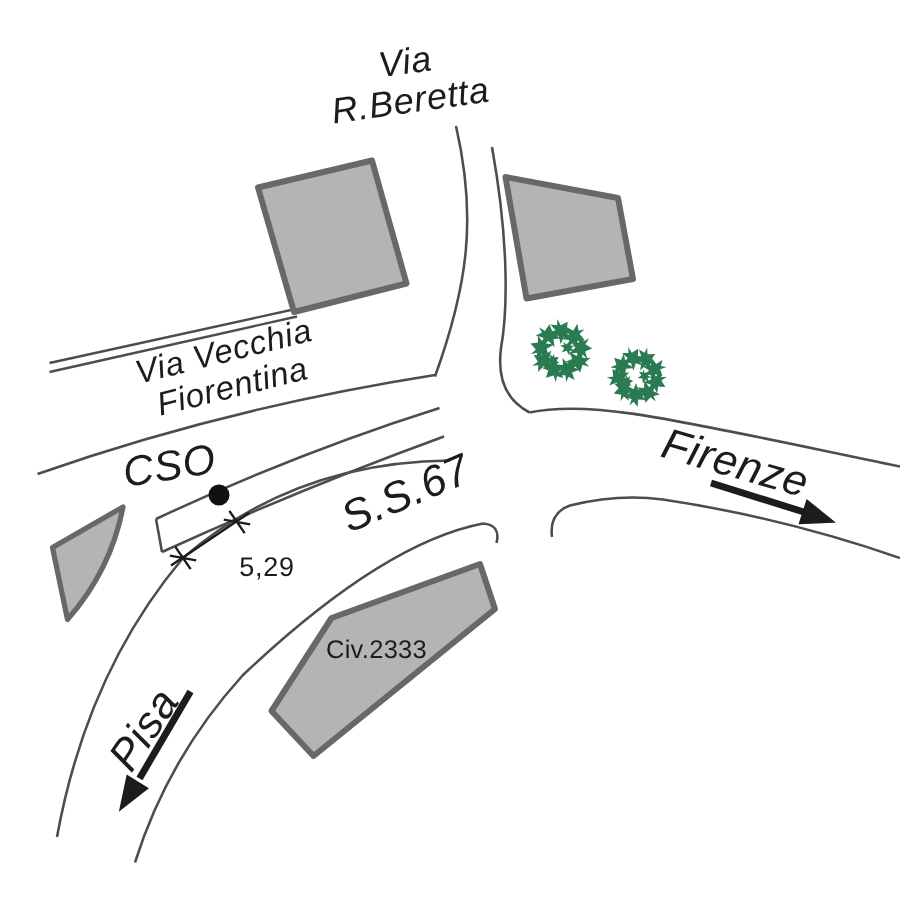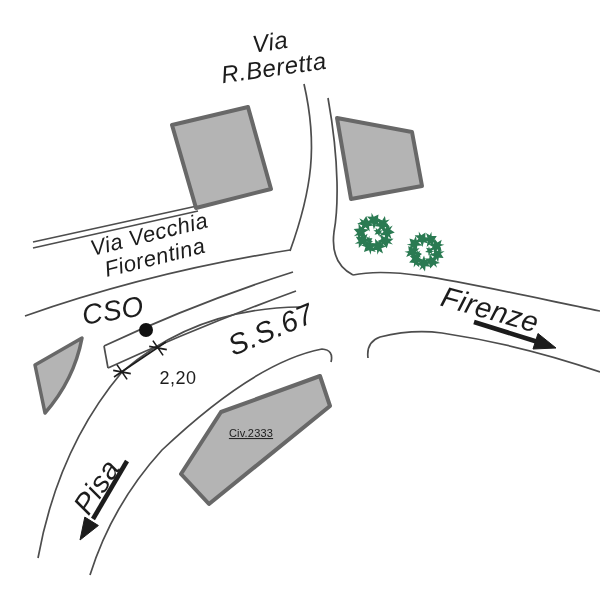--- a/index.html
+++ b/index.html
@@ -24,21 +24,21 @@
     position:absolute;transform:translate(-50%,-50%) rotate(var(--r,0deg));
     font-style:italic;white-space:nowrap;text-align:center;line-height:1.08;
     color:var(--ink);letter-spacing:0.5px;
   }
   .lbl-rberetta{left:272px;top:55px;--r:-8deg;font-size:24px;}
   .lbl-vvf{left:152px;top:246px;--r:-14deg;font-size:22px;}
   .lbl-cso{left:113px;top:311px;--r:-9deg;font-size:28px;}
   .lbl-ss67{left:271px;top:330px;--r:-23deg;font-size:29px;}
   .lbl-firenze{left:490px;top:310px;--r:16deg;font-size:29px;}
   .lbl-pisa{left:97px;top:487px;--r:-56deg;font-size:29px;}
-  .lbl-civ{left:251px;top:434px;--r:0deg;font-size:11px;font-style:normal;letter-spacing:0.2px;text-decoration:underline;}
+  .lbl-civ{left:251px;top:434px;--r:0deg;font-size:17px;font-style:normal;letter-spacing:0.2px;}
   .lbl-dim{left:178px;top:379px;--r:0deg;font-size:18px;font-style:normal;}
 </style>
 </head>
 <body>
 
 <div class="stage">
 
   <svg width="600" height="600" viewBox="0 0 600 600">
     <defs>
       <path id="burst" d="M0,-7.5 L2.2,-3.2 L6.5,-5 L4,-1.2 L8,0.8 L3.4,1.8 L4.6,6.8 L0.4,3.2 L-3.8,6.4 L-3,1.4 L-8,0.4 L-4.2,-1.8 L-6.4,-5 L-2.4,-3 Z"></path>
@@ -114,15 +114,15 @@
   <div class="lbl lbl-vvf">
     <div>Via Vecchia</div>
     <div>Fiorentina</div>
   </div>
 
   <div class="lbl lbl-cso">CSO</div>
   <div class="lbl lbl-ss67">S.S.67</div>
   <div class="lbl lbl-firenze">Firenze</div>
   <div class="lbl lbl-pisa">Pisa</div>
   <div class="lbl lbl-civ">Civ.2333</div>
-  <div class="lbl lbl-dim">2,20</div>
+  <div class="lbl lbl-dim">5,29</div>
 
 </div>
 
 </body></html>

